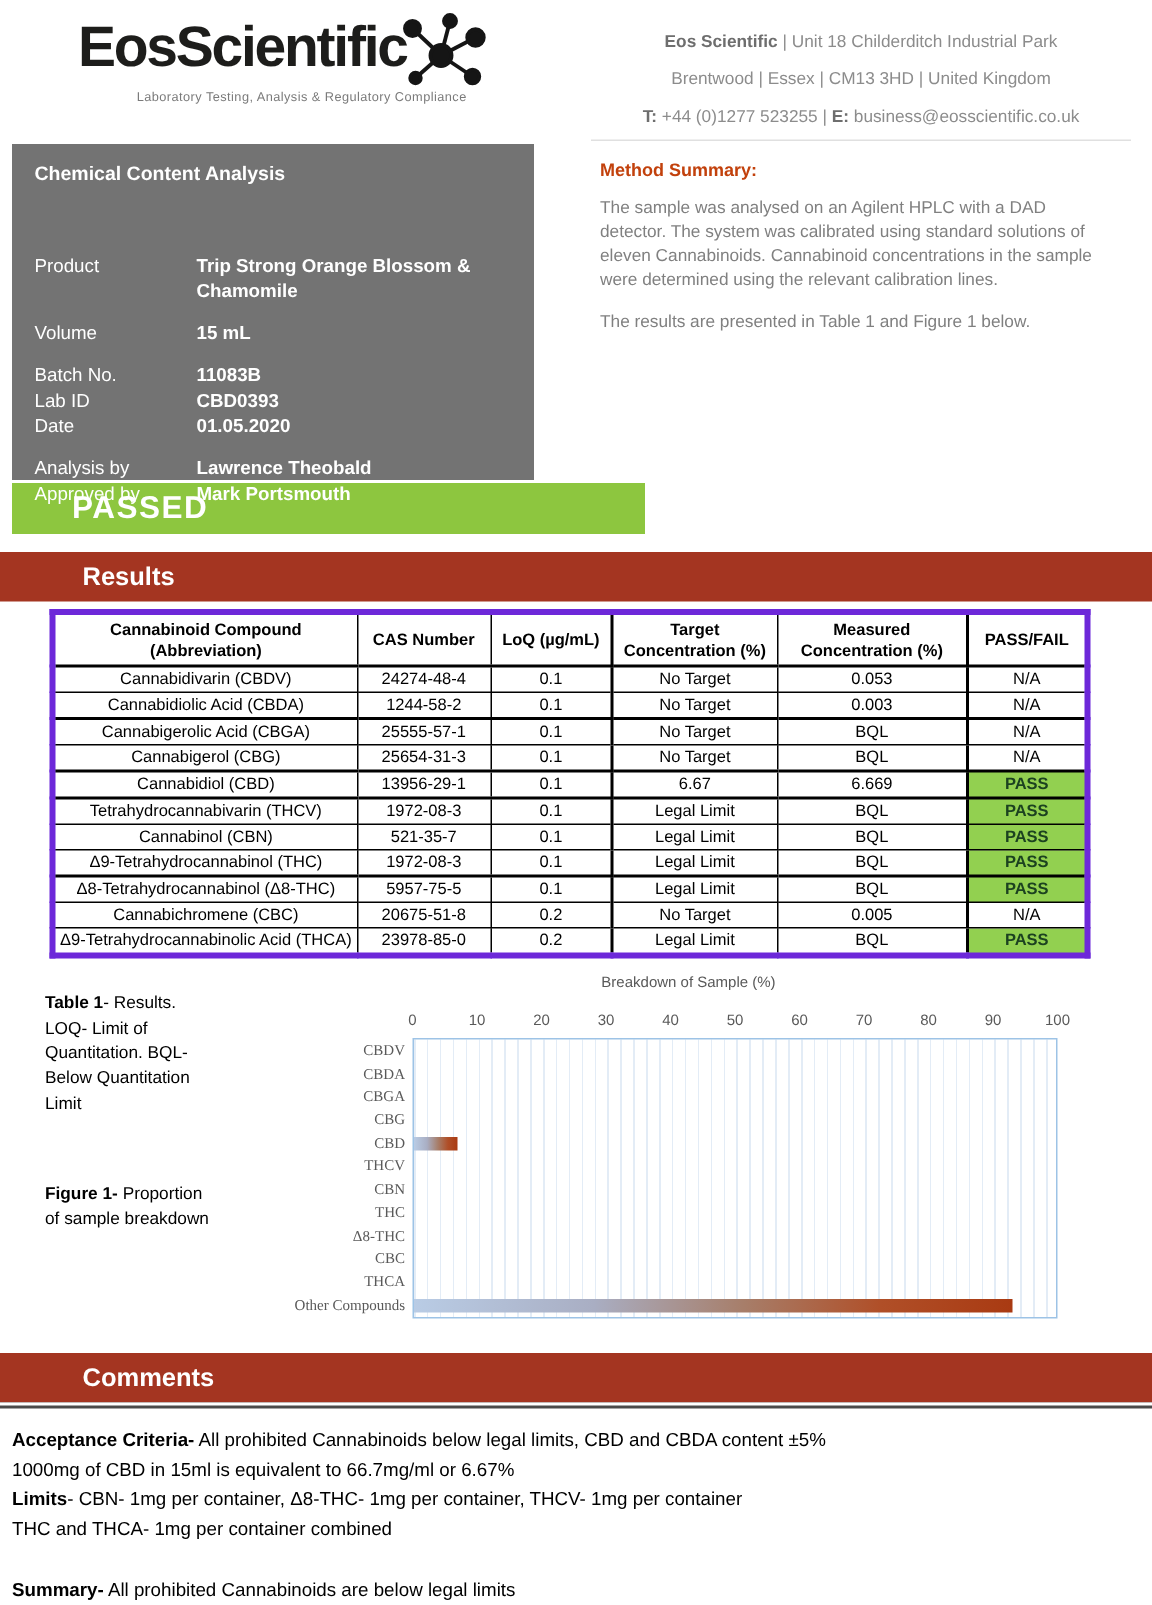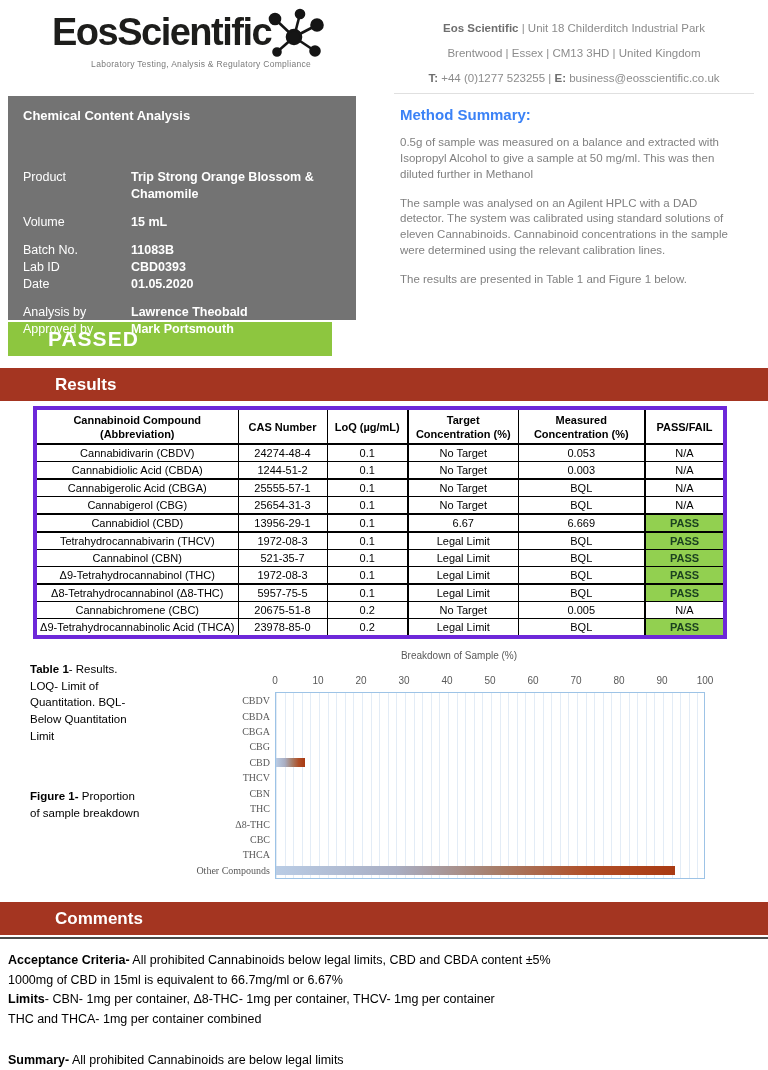--- a/index.html
+++ b/index.html
@@ -21,25 +21,25 @@
 
   
   .top-grid { display:flex; padding:4px 8px 0 8px; gap:44px; }
   .info-box { width:348px; height:224px; background:#737373; color:#fff; padding:12px 15px; flex:none; }
   .info-title { font-size:13px; font-weight:bold; margin-bottom:46px; }
   .info-row { display:flex; font-size:12.5px; line-height:17px; }
   .info-row .lbl { width:108px; flex:none; }
   .info-row .val { font-weight:bold; }
   .gap-after { margin-bottom:11px; }
   .method { flex:1; padding-top:10px; padding-right:18px; }
-  .method h2 { color:#3b82f6; font-size:15px; margin-bottom:12px; }
+  .method h2 { color:#c2410c; font-size:12px; margin-bottom:12px; }
   .method p { font-size:11.5px; color:#808080; line-height:1.38; margin-bottom:13px; }
 
   
-  .passed-banner { margin:2px 0 0 8px; width:324px; height:34px; background:#8dc63f; color:#fff;
+  .passed-banner { margin:2px 0 0 8px; width:422px; height:34px; background:#8dc63f; color:#fff;
     font-size:21px; font-weight:bold; line-height:34px; padding-left:40px; letter-spacing:1px; }
   .section-banner { margin-top:12px; width:768px; height:33px; background:#a43521; color:#fff;
     font-size:17px; font-weight:bold; line-height:33px; padding-left:55px; }
   .banner-underline { height:4px; border-top:2px solid #ffffff; background:#4a4a4a; }
 
   
   .table-wrap { margin:5px 0 0 33px; }
   table { border-collapse:collapse; table-layout:fixed; width:690px; font-size:11px; border:4px solid #6d28d9; }
   th, td { border:1px solid #000; text-align:center; vertical-align:middle; padding:1px 3px; line-height:14px; }
   thead th { font-weight:bold; height:36px; border-bottom:2px solid #000; }
@@ -131,21 +131,20 @@
       <span class="lbl">Analysis by</span>
         <span class="val">Lawrence Theobald</span>
     </div>
     <div class="info-row">
       <span class="lbl">Approved by</span>
         <span class="val">Mark Portsmouth</span>
     </div>
   </div>
   <div class="method">
     <h2>Method Summary:</h2>
-    <p>0.5g of sample was measured on a balance and extracted with Isopropyl Alcohol to give a sample at 50 mg/ml. This was then diluted further in Methanol</p>
     <p>The sample was analysed on an Agilent HPLC with a DAD detector. The system was calibrated using standard solutions of eleven Cannabinoids. Cannabinoid concentrations in the sample were determined using the relevant calibration lines.</p>
     <p>The results are presented in Table 1 and Figure 1 below.</p>
   </div>
 </div>
 
 <div class="passed-banner">PASSED</div>
 
 <div class="section-banner">Results</div>
 
 <div class="table-wrap">
@@ -172,21 +171,21 @@
       <tr>
         <td>Cannabidivarin (CBDV)</td>
         <td>24274-48-4</td>
         <td class="b-r">0.1</td>
         <td>No Target</td>
         <td class="b-r">0.053</td>
         <td>N/A</td>
       </tr>
       <tr class="group-end">
         <td>Cannabidiolic Acid (CBDA)</td>
-        <td>1244-51-2</td>
+        <td>1244-58-2</td>
         <td class="b-r">0.1</td>
         <td>No Target</td>
         <td class="b-r">0.003</td>
         <td>N/A</td>
       </tr>
       <tr>
         <td>Cannabigerolic Acid (CBGA)</td>
         <td>25555-57-1</td>
         <td class="b-r">0.1</td>
         <td>No Target</td>

